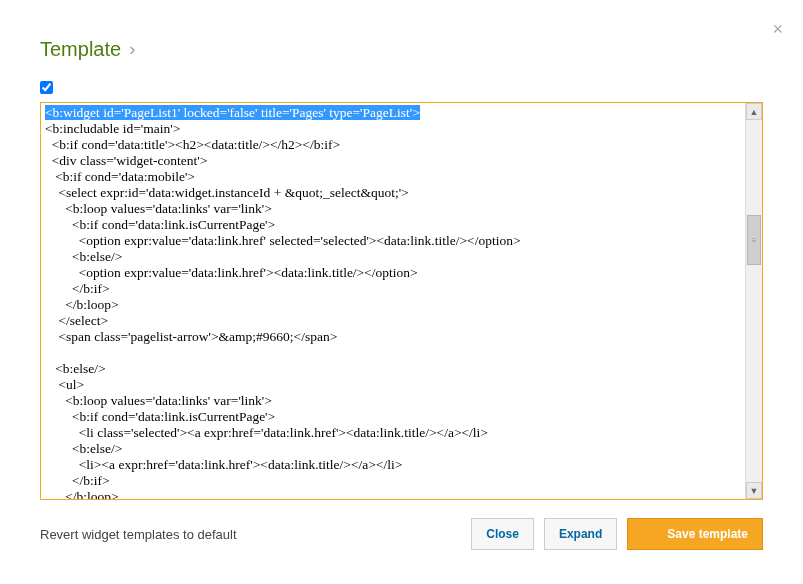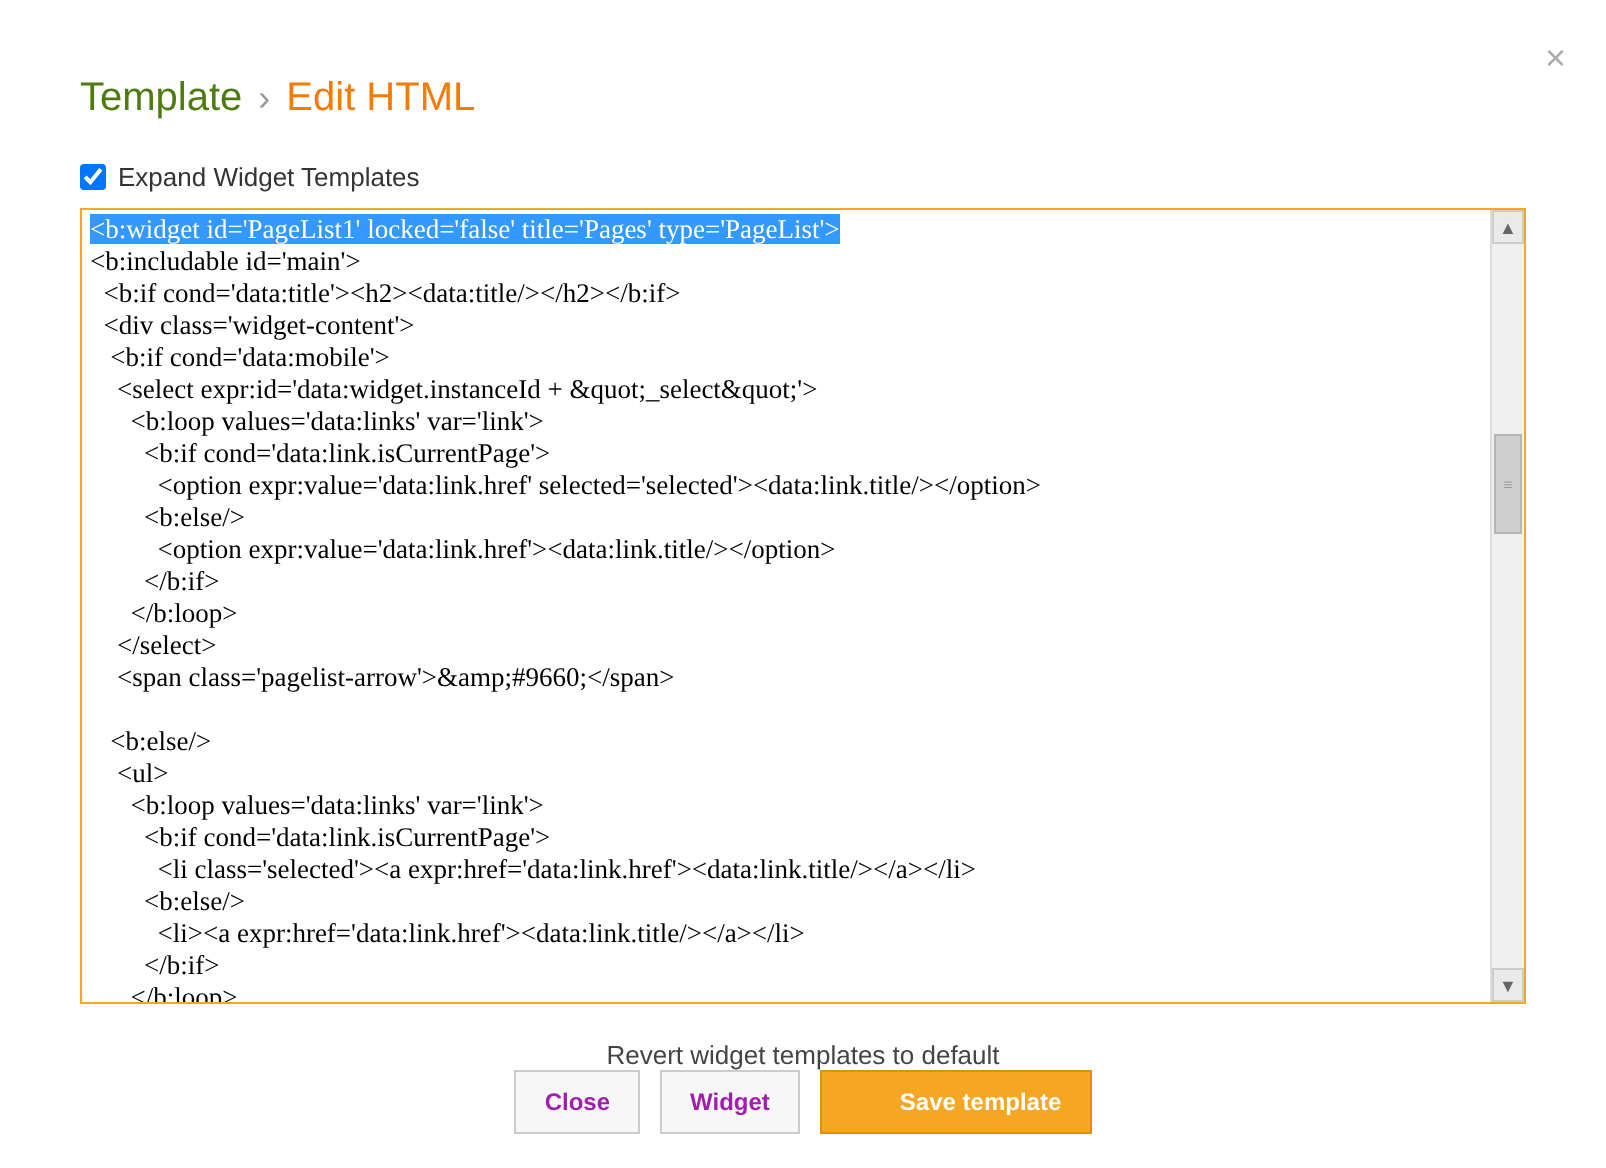--- a/index.html
+++ b/index.html
@@ -97,30 +97,29 @@
     align-items: center;
     justify-content: center;
     font-size: 8px;
     color: #9b9b9b;
   }
   .footer {
     padding: 18px 40px 0 40px;
     display: flex;
     align-items: center;
     justify-content: space-between;
-    flex-direction: column;
   }
   .revert-text { font-size: 13px; color: #444; }
   .btn-row { display: flex; gap: 10px; }
   .btn {
     font-size: 12px;
     padding: 8px 14px;
     border: 1px solid #ccc;
     background: #f7f7f7;
-    color: #a21caf;
+    color: #0369a1;
     cursor: pointer;
     font-weight: bold;
   }
   .btn-primary {
     background: #f5a623;
     border: 1px solid #e28f0c;
     color: #fff;
     padding-left: 39px;
   }
 </style>
@@ -128,27 +127,25 @@
 <body>
 
 <div class="modal">
 
   <div class="close-x">×</div>
 
   <div class="header">
     <div class="breadcrumb">
       <span class="bc-root">Template</span>
       <span class="bc-sep">›</span>
-      <span class="bc-current">Edit HTML</span>
     </div>
   </div>
 
   <label class="checkbox-row">
     <input type="checkbox" checked="" style="">
-    <span>Expand Widget Templates</span>
   </label>
 
   <div class="editor-wrap">
     <div class="code-area" id="code-area"><span class="hl">&lt;b:widget id='PageList1' locked='false' title='Pages' type='PageList'&gt;</span>
 &lt;b:includable id='main'&gt;
   &lt;b:if cond='data:title'&gt;&lt;h2&gt;&lt;data:title/&gt;&lt;/h2&gt;&lt;/b:if&gt;
   &lt;div class='widget-content'&gt;
    &lt;b:if cond='data:mobile'&gt;
     &lt;select expr:id='data:widget.instanceId + &amp;quot;_select&amp;quot;'&gt;
       &lt;b:loop values='data:links' var='link'&gt;
@@ -176,18 +173,18 @@
         <div class="sb-thumb">≡</div>
       </div>
       <div class="sb-arrow">▼</div>
     </div>
   </div>
 
   <div class="footer">
     <span class="revert-text">Revert widget templates to default</span>
     <div class="btn-row">
       <button class="btn">Close</button>
-      <button class="btn">Widget</button>
+      <button class="btn">Expand</button>
       <button class="btn btn-primary">Save template</button>
     </div>
   </div>
 
 </div>
 
 </body></html>

